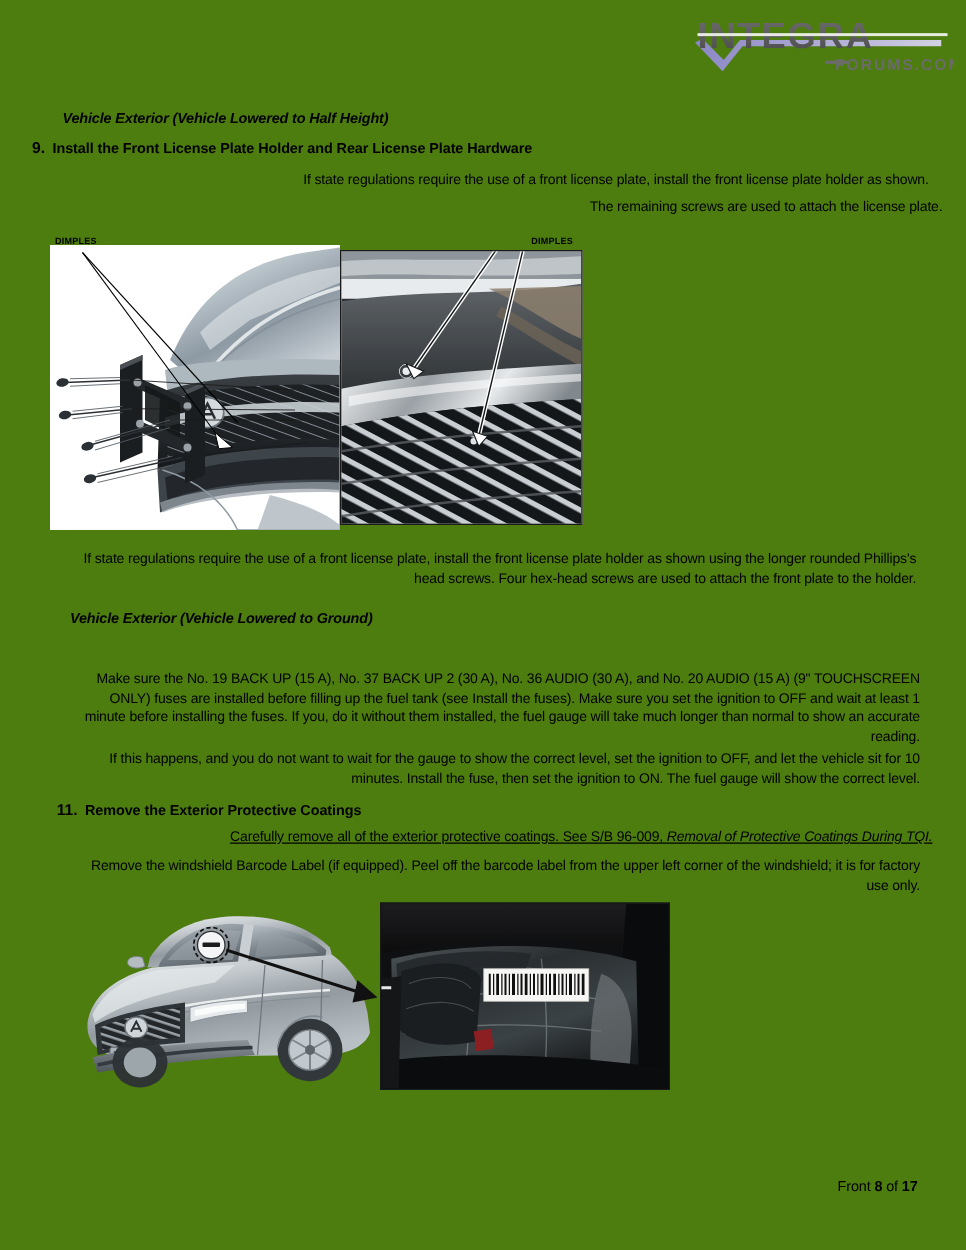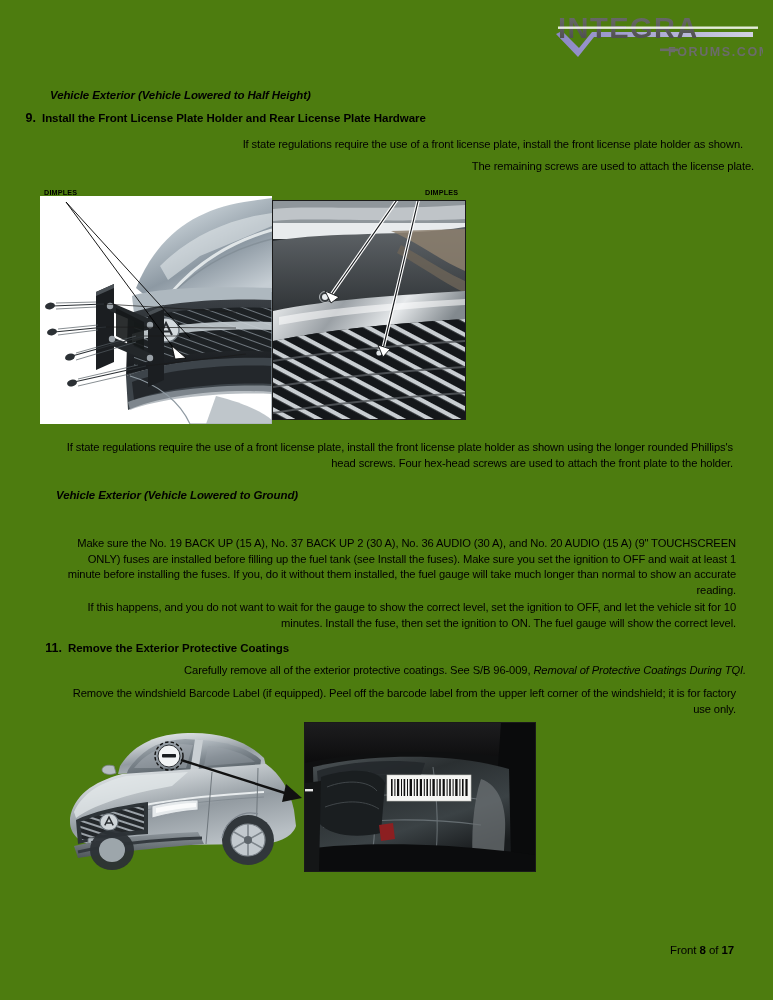--- a/index.html
+++ b/index.html
@@ -351,21 +351,21 @@
 
   <div class="para" style="left:56px; top:536px; width:680px;">Make sure the No. 19 BACK UP (15 A), No. 37 BACK UP 2 (30 A), No. 36 AUDIO (30 A), and No. 20 AUDIO (15 A) (9" TOUCHSCREEN ONLY) fuses are installed before filling up the fuel tank (see Install the fuses). Make sure you set the ignition to OFF and wait at least 1 minute before installing the fuses. If you, do it without them installed, the fuel gauge will take much longer than normal to show an accurate reading.</div>
 
   <div class="para" style="left:56px; top:600px; width:680px;">If this happens, and you do not want to wait for the gauge to show the correct level, set the ignition to OFF, and let the vehicle sit for 10 minutes. Install the fuse, then set the ignition to ON. The fuel gauge will show the correct level.</div>
 
   <div class="step" style="left:6px; top:641px; width:700px;margin-left:36px;">
     <span class="step-num">11.</span>
     <span class="step-title">Remove the Exterior Protective Coatings</span>
   </div>
 
-  <div class="para" style="left:56px; top:663px; width:690px;">
+  <div class="para" style="left:56px; top:663px; width:690px;text-decoration:underline;">
     <span>Carefully remove all of the exterior protective coatings. See S/B 96-009, </span><i>Removal of Protective Coatings During TQI.</i>
   </div>
 
   <div class="para" style="left:56px; top:686px; width:680px;">Remove the windshield Barcode Label (if equipped). Peel off the barcode label from the upper left corner of the windshield; it is for factory use only.</div>
 
   <div class="fig2">
 
     <svg class="art" style="position:absolute; left:12px; top:0;" width="250" height="152" viewBox="0 0 250 152" xmlns="http://www.w3.org/2000/svg">
       <defs>
         <linearGradient id="carBody" x1="0.1" y1="0" x2="0.6" y2="1">

